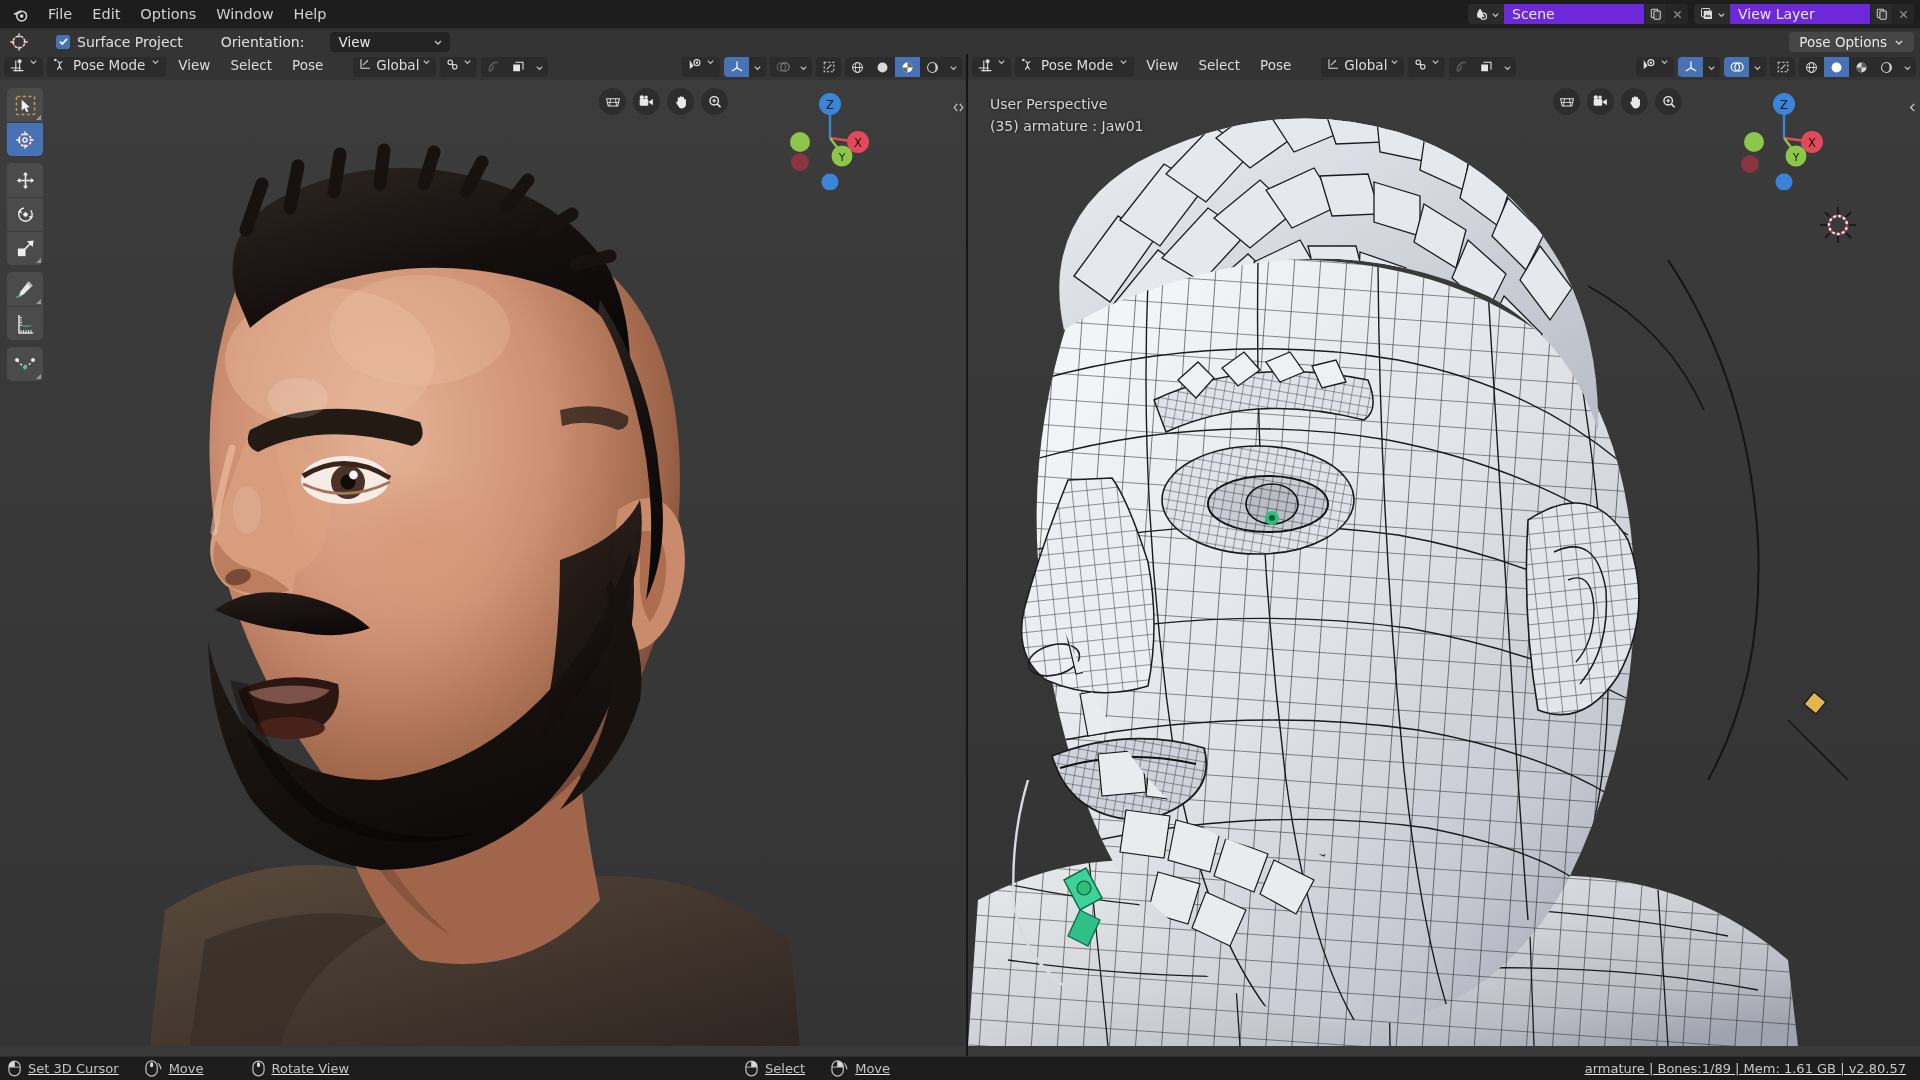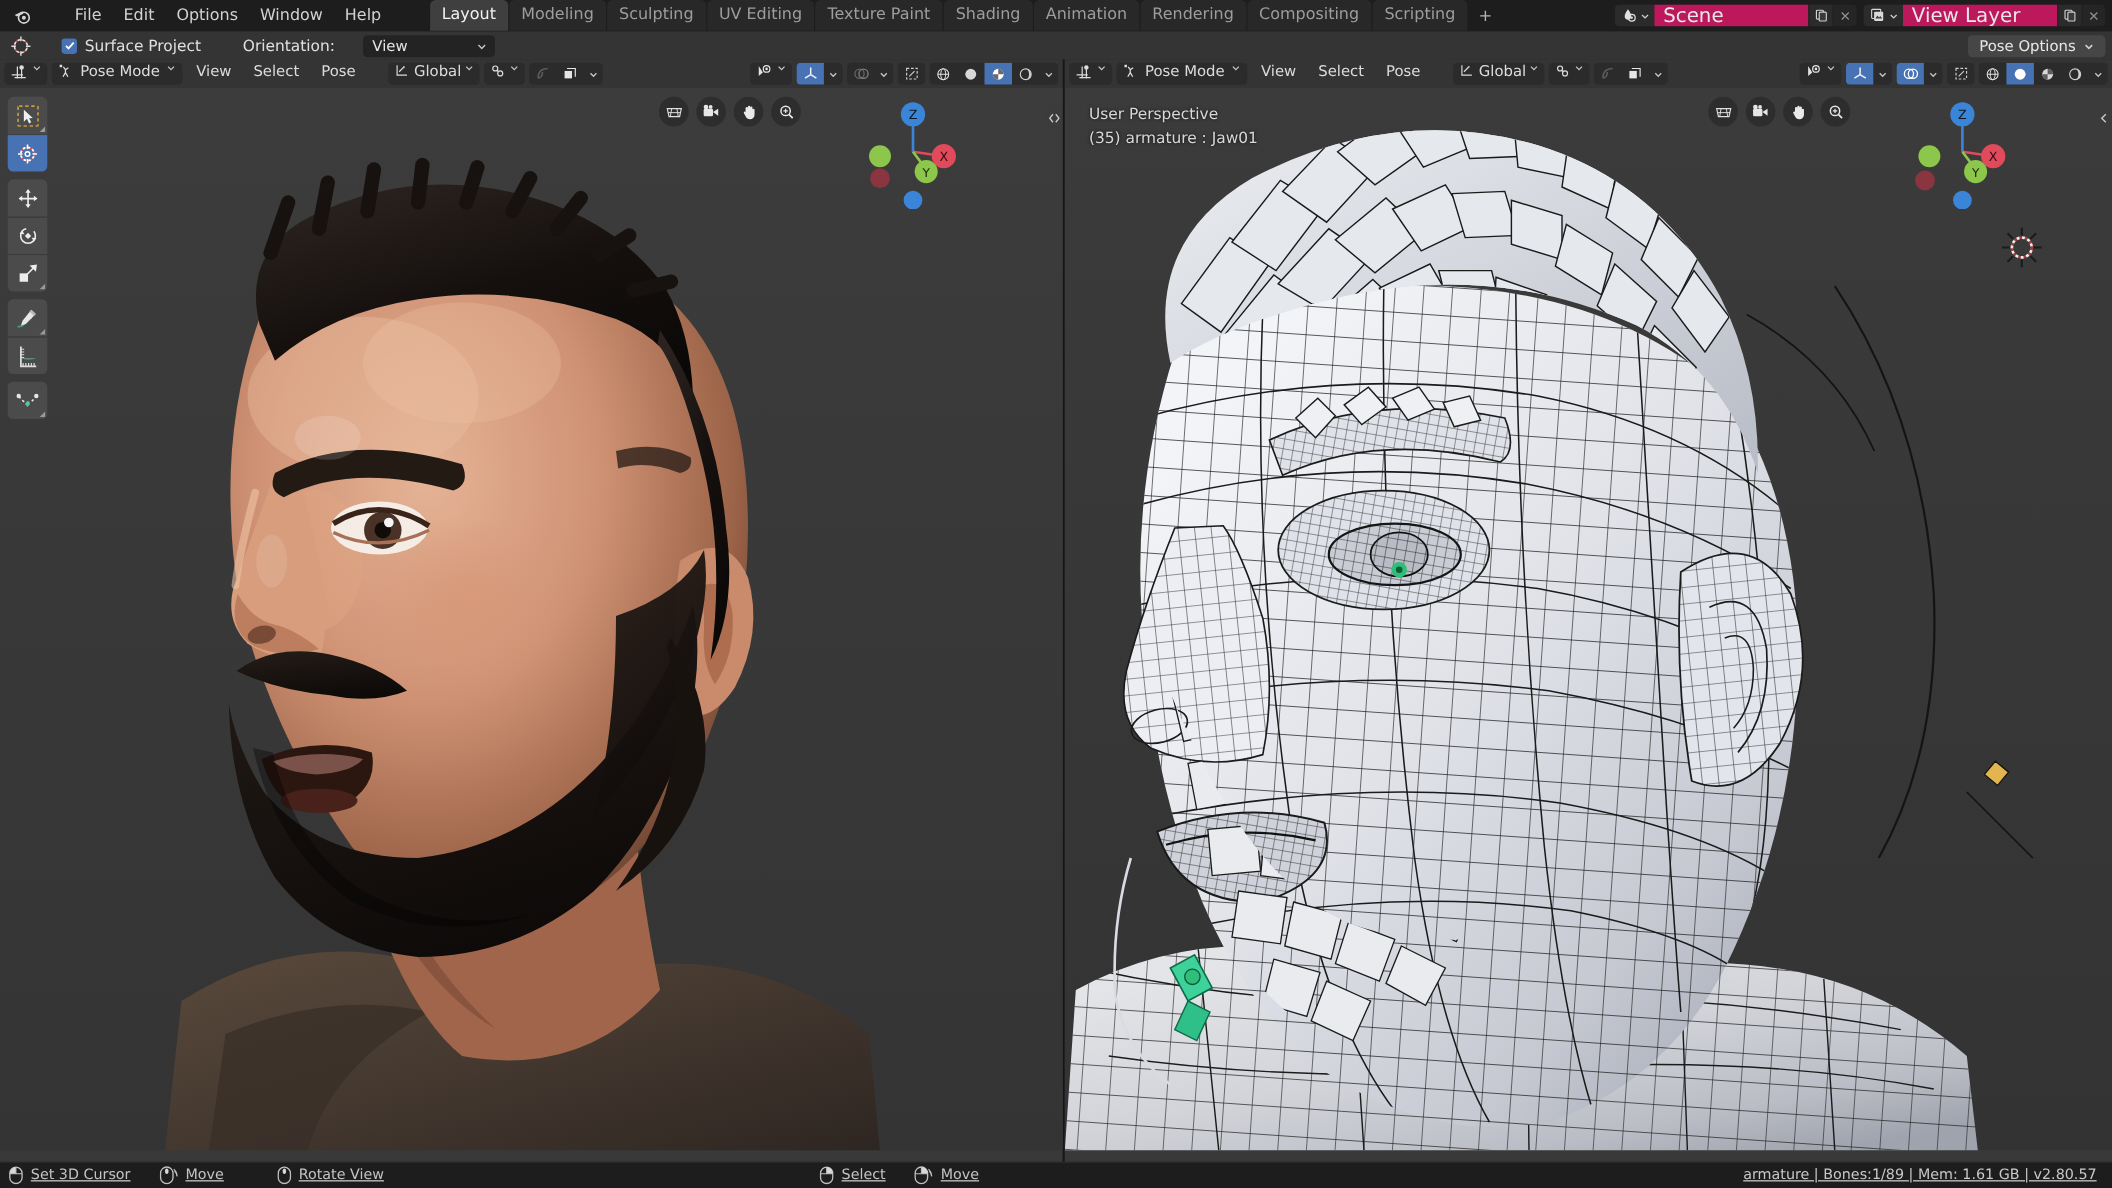--- a/index.html
+++ b/index.html
@@ -8,21 +8,21 @@
     background: #1d1d1d;
     font-family: "DejaVu Sans", sans-serif;
     overflow: hidden;
     color: #e5e5e5;
   }
   #app { position: relative; width: 1920px; height: 1080px; display: flex; flex-direction: column; }
 
   
   .topbar {
     height: 28px; background: #1d1d1d; display: flex; align-items: stretch;
-    flex: 0 0 28px; position: relative; gap: 20px;
+    flex: 0 0 28px; position: relative;
   }
   .blender-logo {
     width: 34px; display: flex; align-items: center; justify-content: center;
     padding-left: 6px;
   }
   .menu-items { display: flex; align-items: center; gap: 0px; padding-left: 4px; }
   .menu-item {
     font-size: 14.5px; color: #d2d2d2; padding: 3px 10px; border-radius: 3px;
     line-height: 1; white-space: nowrap;
   }
@@ -41,22 +41,22 @@
   }
   .field-group {
     display: flex; align-items: center; height: 20px; border-radius: 4px; overflow: hidden;
     margin-left: 6px;
   }
   .fg-icon {
     background: #2b2b2b; height: 20px; display: flex; align-items: center;
     padding: 0 4px 0 6px; gap: 2px;
   }
   .fg-text {
-    background: #be185d; height: 20px; display: flex; align-items: center;
-    padding: 0 8px; font-size: 18px; color: #e8e8e8; min-width: 140px;
+    background: #6d28d9; height: 20px; display: flex; align-items: center;
+    padding: 0 8px; font-size: 14px; color: #e8e8e8; min-width: 140px;
   }
   .fg-btn {
     background: #2b2b2b; height: 20px; width: 22px; display: flex; align-items: center;
     justify-content: center; border-left: 1px solid #232323;
   }
   .fg-btn.dim { background: #252525; }
 
   
   .toolsettings {
     height: 26px; background: #343434; display: flex; align-items: center;
@@ -182,33 +182,20 @@
         <circle cx="13.5" cy="14" r="2.3" fill="#d5d5d5"></circle>
         <path d="M3 11 L12 6.5 L13 9.5 L5.5 12.5 Z" fill="#d5d5d5"></path>
       </svg>
     </div>
     <div class="menu-items">
       <div class="menu-item">File</div>
       <div class="menu-item">Edit</div>
       <div class="menu-item">Options</div>
       <div class="menu-item">Window</div>
       <div class="menu-item">Help</div>
-    </div>
-    <div class="wstabs">
-      <div class="wstab active">Layout</div>
-      <div class="wstab">Modeling</div>
-      <div class="wstab">Sculpting</div>
-      <div class="wstab">UV Editing</div>
-      <div class="wstab">Texture Paint</div>
-      <div class="wstab">Shading</div>
-      <div class="wstab">Animation</div>
-      <div class="wstab">Rendering</div>
-      <div class="wstab">Compositing</div>
-      <div class="wstab">Scripting</div>
-      <div class="wstab plus">+</div>
     </div>
 
     <div class="topbar-right">
       <div class="field-group">
         <div class="fg-icon">
           <svg width="15" height="15" viewBox="0 0 20 20">
             <path d="M8 2 C5 6 4 8.5 4 10.5 A4.2 4.2 0 0 0 8.2 14.7 C10.6 14.7 12 13 12 10.5 C12 8.5 11 6 8 2 Z" fill="#e0e0e0"></path>
             <circle cx="12.6" cy="12.2" r="4.1" fill="none" stroke="#e0e0e0" stroke-width="1.5"></circle>
             <circle cx="12.6" cy="12.2" r="1.4" fill="#e0e0e0"></circle>
           </svg>

